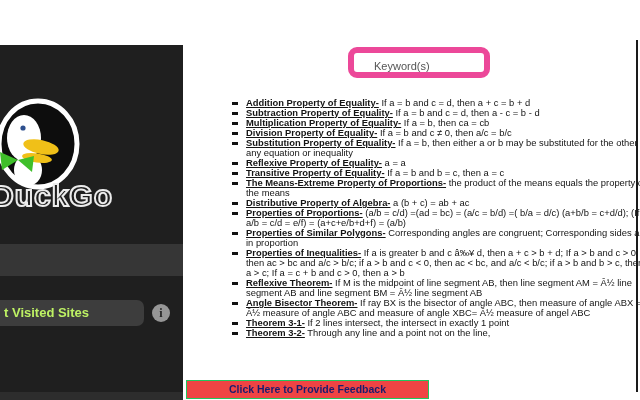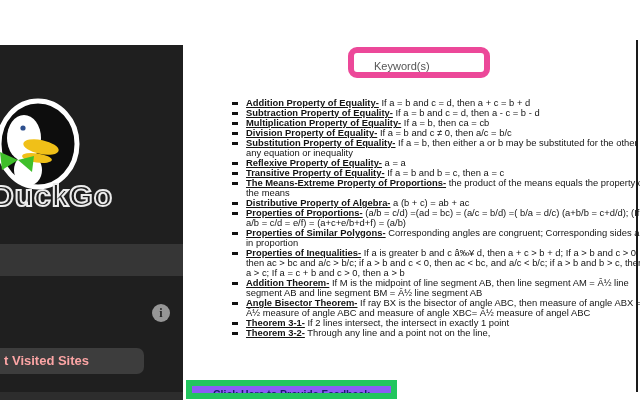--- a/index.html
+++ b/index.html
@@ -7,42 +7,42 @@
           font-family:"Liberation Sans",sans-serif;}
 
   
   .left-panel{position:absolute;left:0;top:45px;width:183px;height:398px;background:#1f1f1f;}
   .duck-logo{position:absolute;left:-6px;top:53px;}
   .wordmark{position:absolute;left:-8px;top:134px;width:190px;
             font-size:30px;font-weight:700;letter-spacing:1px;color:#1f1f1f;
             -webkit-text-stroke:2px #ececec;text-stroke:2px #ececec;}
   .search-strip{position:absolute;left:0;top:199px;width:183px;height:32px;background:#363636;}
   .visited-pill{position:absolute;left:0;top:255px;width:144px;height:26px;background:#3d3d3d;
-                border-radius:0 7px 7px 0;color:#fca5a5;font-weight:700;font-size:13px;
-                line-height:26px;padding-left:4px;box-sizing:border-box;white-space:nowrap;overflow:hidden;margin-top:48px;}
+                border-radius:0 7px 7px 0;color:#bef264;font-weight:700;font-size:13px;
+                line-height:26px;padding-left:4px;box-sizing:border-box;white-space:nowrap;overflow:hidden;}
   .info-icon{position:absolute;left:152px;top:259px;width:18px;height:18px;border-radius:50%;
              background:#969696;color:#242424;font-size:12px;font-weight:700;
              font-family:"Liberation Serif",serif;text-align:center;line-height:18px;}
   .footer-strip{position:absolute;left:0;top:347px;width:183px;height:8px;background:#2d2d2d;}
 
   
   .doc{position:absolute;left:183px;top:0;width:457px;height:400px;background:#ffffff;}
   .page-edge{position:absolute;left:453px;top:40px;width:2px;height:352px;background:#1a1a1a;}
   .keyword-box{position:absolute;left:165px;top:47px;width:142px;height:31px;
                border:6px solid #ec4899;border-radius:9px;box-sizing:border-box;
                font-size:11px;color:#555555;line-height:27px;padding-left:20px;background:#fff;}
   ul.props{position:absolute;left:49px;top:84px;width:403px;margin:14px;padding:0;list-style:none;
            font-size:9.4px;line-height:10px;color:#141414;}
   ul.props li{position:relative;margin:0;padding:0;}
   ul.props li::before{content:"";position:absolute;left:-14px;top:3.5px;width:6px;height:3px;background:#111;}
   ul.props .head{font-weight:700;text-decoration:underline;}
 
   
-  .feedback-banner{position:absolute;left:186px;top:380px;width:211px;height:19px;
-                   background:#8b5cf6;border:6px solid #22c55e;box-sizing:border-box;
+  .feedback-banner{position:absolute;left:186px;top:380px;width:243px;height:19px;
+                   background:#ef4444;border:1px solid #22c55e;box-sizing:border-box;
                    color:#1b1b6e;font-size:10.5px;font-weight:700;text-align:center;
                    line-height:17px;white-space:nowrap;overflow:hidden;z-index:5;}
 </style>
 </head>
 <body>
 
 <div class="canvas">
 
   <div class="left-panel">
 
@@ -77,21 +77,21 @@
         <li><span class="head">Multiplication Property of Equality-</span><span> If a = b, then ca = cb</span></li>
         <li><span class="head">Division Property of Equality-</span><span> If a = b and c ≠ 0, then a/c = b/c</span></li>
         <li><span class="head">Substitution Property of Equality-</span><span> If a = b, then either a or b may be substituted for the other in any equation or inequality</span></li>
         <li><span class="head">Reflexive Property of Equality-</span><span> a = a</span></li>
         <li><span class="head">Transitive Property of Equality-</span><span> If a = b and b = c, then a = c</span></li>
         <li><span class="head">The Means-Extreme Property of Proportions-</span><span> the product of the means equals the property of the means</span></li>
         <li><span class="head">Distributive Property of Algebra-</span><span> a (b + c) = ab + ac</span></li>
         <li><span class="head">Properties of Proportions-</span><span> (a/b = c/d) =(ad = bc) = (a/c = b/d) =( b/a = d/c) (a+b/b = c+d/d); (If a/b = c/d = e/f) = (a+c+e/b+d+f) = (a/b)</span></li>
         <li><span class="head">Properties of Similar Polygons-</span><span> Corresponding angles are congruent; Corresponding sides are in proportion</span></li>
         <li><span class="head">Properties of Inequalities-</span><span> If a is greater b and c â‰¥ d, then a + c &gt; b + d; If a &gt; b and c &gt; 0, then ac &gt; bc and a/c &gt; b/c; if a &gt; b and c &lt; 0, then ac &lt; bc, and a/c &lt; b/c; if a &gt; b and b &gt; c, then a &gt; c; If a = c + b and c &gt; 0, then a &gt; b</span></li>
-        <li><span class="head">Addition Theorem-</span><span> If M is the midpoint of line segment AB, then line segment AM = Â½ line segment AB and line segment BM = Â½ line segment AB</span></li>
+        <li><span class="head">Reflexive Theorem-</span><span> If M is the midpoint of line segment AB, then line segment AM = Â½ line segment AB and line segment BM = Â½ line segment AB</span></li>
         <li><span class="head">Angle Bisector Theorem-</span><span> If ray BX is the bisector of angle ABC, then measure of angle ABX = Â½ measure of angle ABC and measure of angle XBC= Â½ measure of angel ABC</span></li>
         <li><span class="head">Theorem 3-1-</span><span> If 2 lines intersect, the intersect in exactly 1 point</span></li>
         <li><span class="head">Theorem 3-2-</span><span> Through any line and a point not on the line,</span></li>
       </ul>
 
     <div class="page-edge"></div>
   </div>
 
   <div class="feedback-banner">Click Here to Provide Feedback</div>
 

